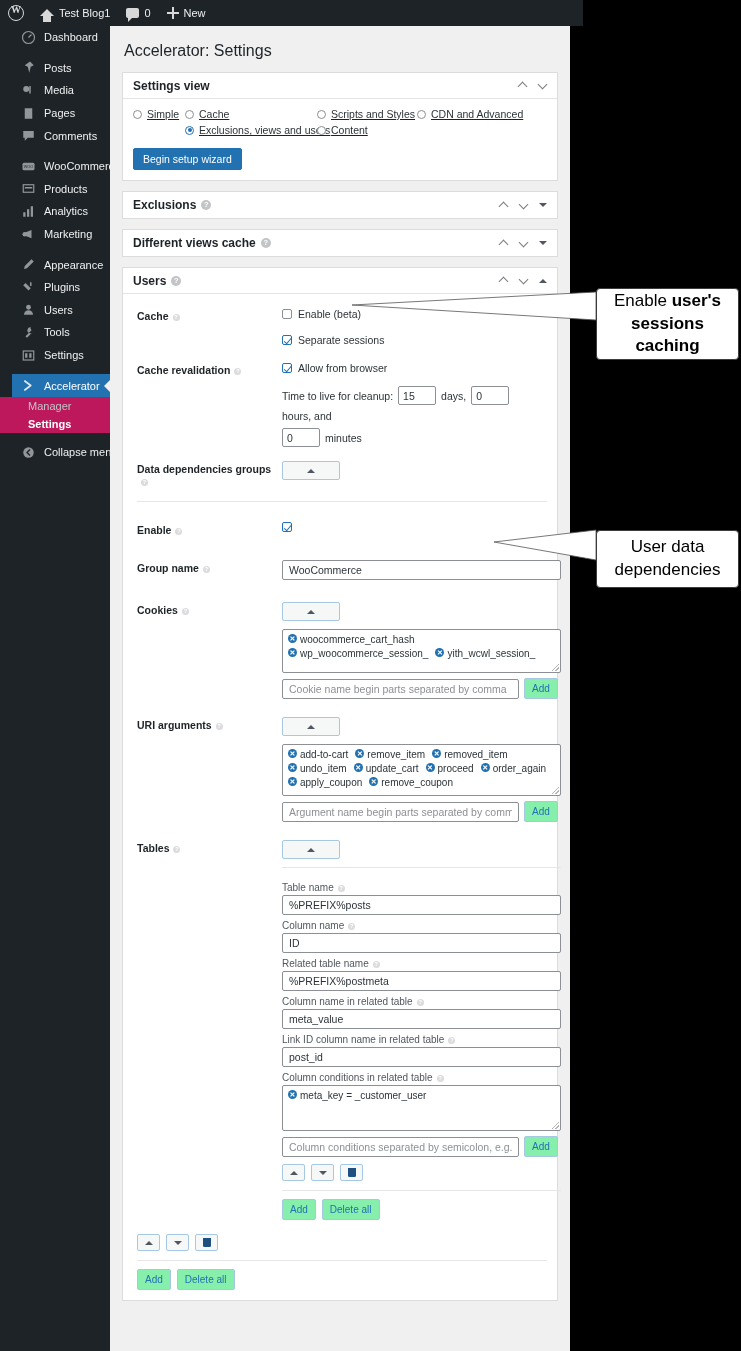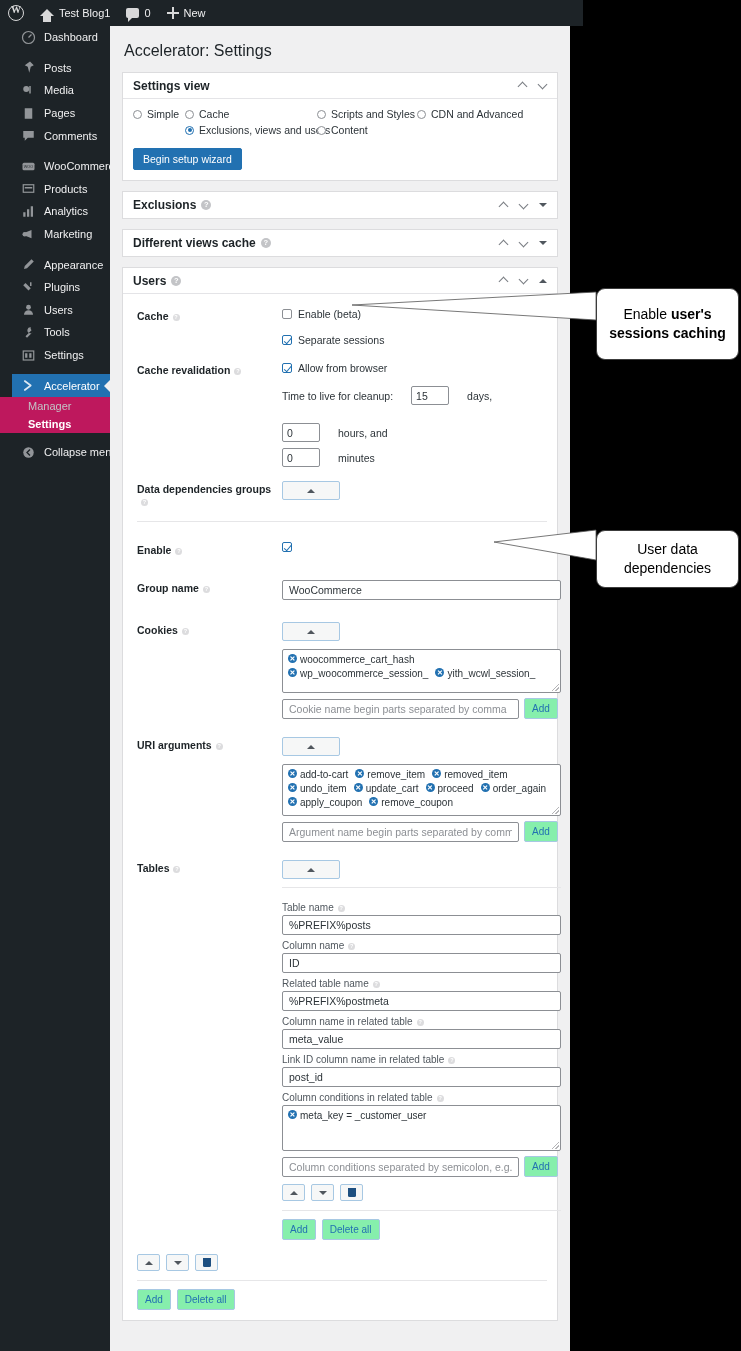--- a/index.html
+++ b/index.html
@@ -75,21 +75,21 @@
   .chev::before{ content:""; position:absolute; left:1px; top:2px; width:6px;height:6px;
       border-left:1.4px solid #787c82; border-top:1.4px solid #787c82; transform:rotate(45deg);}
   .chev.dn::before{ transform:rotate(225deg); top:0px;}
   .tri{ width:0;height:0;border-left:4px solid transparent;border-right:4px solid transparent; }
   .tri.dn{ border-top:4.5px solid #50575e; }
   .tri.up{ border-bottom:4.5px solid #50575e; }
 
   .panel-body{ padding:9px 10px 10px 10px; }
 
   
-  .radio-row{ display:flex; align-items:center; margin-bottom:4px; }
+  .radio-row{ display:flex; align-items:center; margin-bottom:4px;text-decoration:underline; }
   .rgroup{ display:flex; align-items:center; }
   .rad{ width:9px;height:9px;border:1px solid #8c8f94;border-radius:50%;background:#fff;
         display:inline-block; margin-right:5px; position:relative; flex:0 0 9px;}
   .rad.on{ border-color:#2271b1; }
   .rad.on::after{ content:""; position:absolute; left:1.7px; top:1.7px; width:4px;height:4px;border-radius:50%;background:#2271b1;}
   .rlab{ font-size:10.5px; color:#2c3338; white-space:nowrap; }
   .btn-primary{ background:#2271b1; color:#fff; border:1px solid #2271b1; border-radius:2px;
      font-size:10.5px; padding:4px 9px; margin-top:8px; display:inline-block; cursor:pointer;
      font-family:"Liberation Sans", sans-serif;}
 
@@ -101,21 +101,21 @@
   .cb{ width:10px;height:10px;border:1px solid #8c8f94;background:#fff;border-radius:2px;
        display:inline-block;margin-right:6px;position:relative;flex:0 0 10px;}
   .cb.on{ border-color:#2271b1; }
   .cb.on::after{ content:""; position:absolute; left:3px; top:0px; width:3px;height:6.5px;
       border-right:1.6px solid #2271b1;border-bottom:1.6px solid #2271b1; transform:rotate(40deg); }
   .cblab{ font-size:10.5px; color:#2c3338; }
 
   .inline-txt{ font-size:10.5px; color:#2c3338; }
   .numinput{ width:38px; height:19px; border:1px solid #8c8f94; border-radius:2px; background:#fff;
      font-size:10.5px; padding:0 4px; color:#2c3338; font-family:"Liberation Sans", sans-serif;}
-  .ttl-line{ display:flex; align-items:center; gap:18px; flex-wrap:wrap; }
+  .ttl-line{ display:flex; align-items:center; gap:5px; flex-wrap:wrap; }
 
   .toggle-btn{ width:58px; height:19px; border:1px solid #a7c8e3; background:#f6f7f7; border-radius:2px;
      display:flex; align-items:center; justify-content:center; cursor:pointer; }
 
   .divider{ border-top:1px solid #e6e6e8; margin:2px 0 16px 0; }
 
   .txtinput{ width:279px; height:20px; border:1px solid #8c8f94; border-radius:2px; background:#fff;
      font-size:10.5px; padding:0 6px; color:#2c3338; font-family:"Liberation Sans", sans-serif; display:block;}
   .txtinput::placeholder{ color:#8c8f94; }
 
@@ -145,24 +145,24 @@
      display:inline-flex; align-items:center; justify-content:center; cursor:pointer; }
   .trash{ width:8px; height:9px; position:relative; display:inline-block; }
   .trash::before{ content:""; position:absolute; left:0; top:2px; width:8px;height:7px;background:#1d4f80;
       border-radius:0 0 1.5px 1.5px;}
   .trash::after{ content:""; position:absolute; left:0px; top:0; width:8px;height:1.6px;background:#1d4f80;}
   .btnrow{ display:flex; gap:6px; }
   .thin-div{ border-top:1px solid #e6e6e8; margin:9px 0 8px 0; }
 
   
   .callout{
-    position:absolute; background:#fff; border:1px solid #3c3c3c; border-radius:9px;
+    position:absolute; background:#fff; border:1px solid #3c3c3c; border-radius:4px;
     box-shadow: 2px 3px 3px rgba(0,0,0,.35);
     display:flex; align-items:center; justify-content:center; text-align:center;
-    font-size:14px; color:#000; line-height:1.35; padding:6px 8px; z-index:9;
+    font-size:17px; color:#000; line-height:1.35; padding:6px 8px; z-index:9;
     font-family:"Liberation Sans", sans-serif;
   }
   .callout b{ font-weight:700; }
   #callout1{ left:596px; top:288px; width:143px; height:72px; }
   #callout2{ left:596px; top:530px; width:143px; height:58px; }
   svg.leader{ position:absolute; left:0; top:0; width:741px; height:1351px; z-index:8; pointer-events:none; }
 </style>
 </head>
 <body>
 

